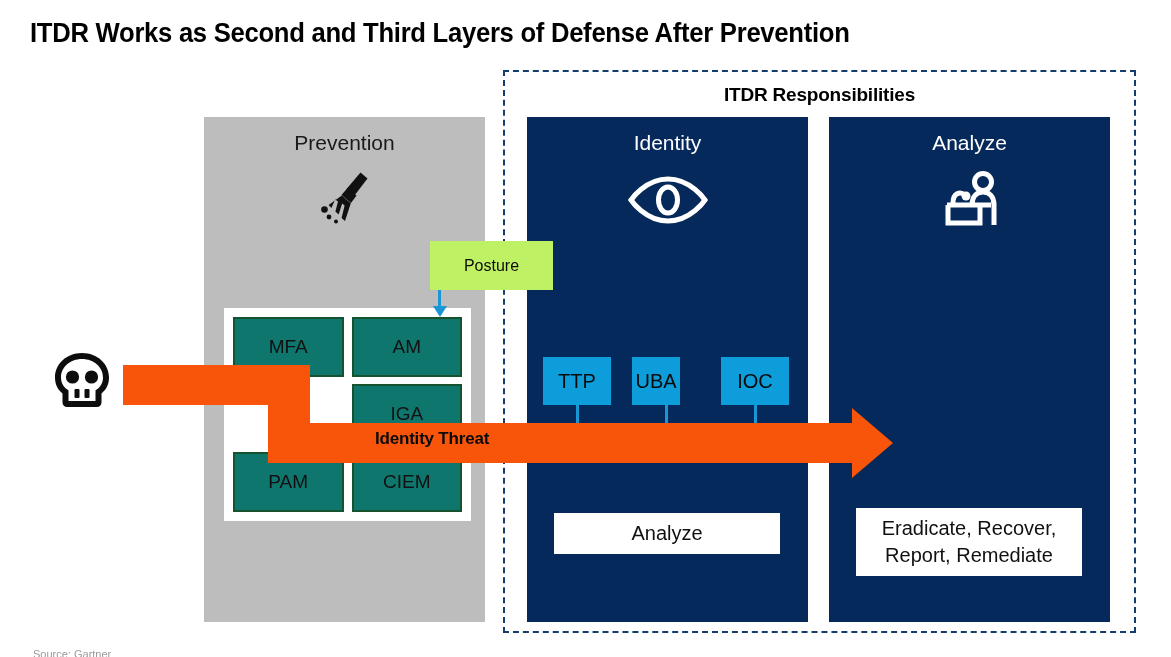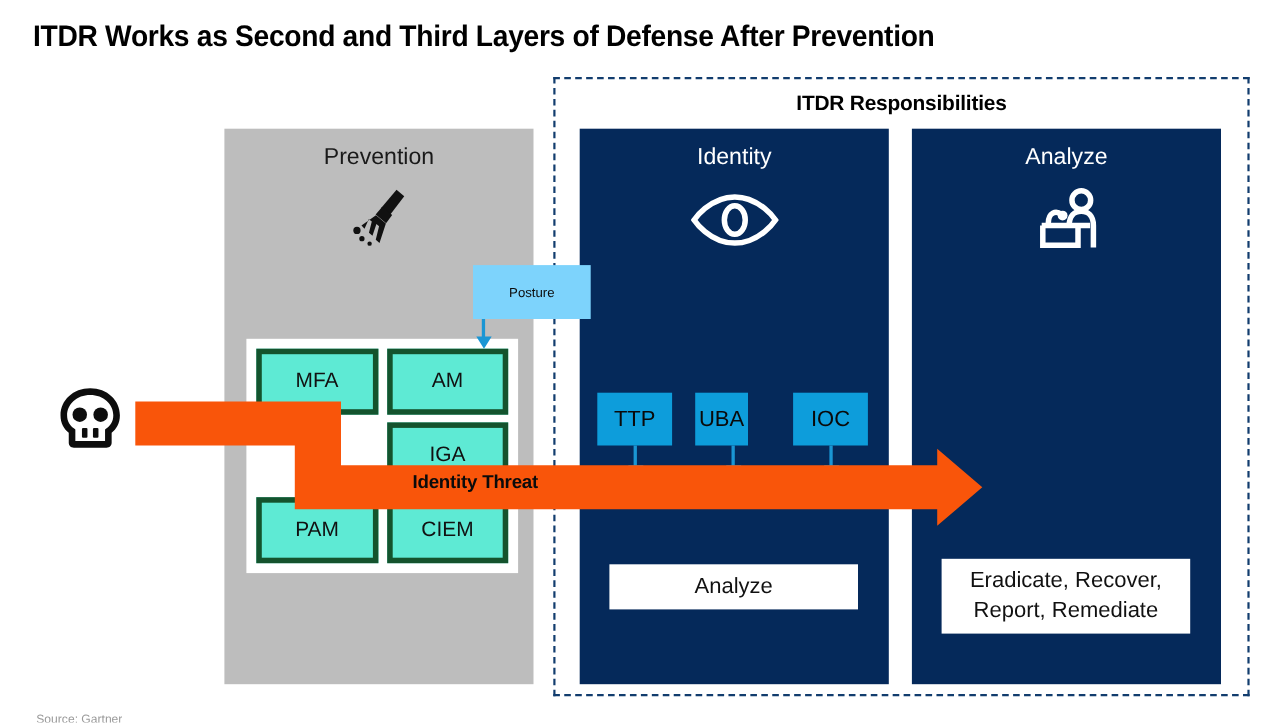--- a/index.html
+++ b/index.html
@@ -33,29 +33,29 @@
 
   .panel-icon{position:absolute;left:0;right:0;top:52px;height:62px;
               display:flex;align-items:center;justify-content:center;}
 
   
   .prev-card{position:absolute;left:224px;top:308px;width:247px;height:213px;
              background:#ffffff;box-sizing:border-box;}
   .prev-grid{position:absolute;left:9px;top:9px;width:229px;height:195px;
              display:grid;grid-template-columns:1fr 1fr;grid-template-rows:1fr 1fr 1fr;
              gap:7px 8px;}
-  .prev-cell{border:5px solid #14532d;background:#5eead4;display:flex;
+  .prev-cell{border:2px solid #14532d;background:#0f766e;display:flex;
              align-items:center;justify-content:center;font-size:19px;color:#111;
              box-sizing:border-box;}
   .prev-cell.blank{border:none;background:transparent;}
 
   
-  .posture{position:absolute;left:430px;top:241px;width:107px;height:49px;
-           background:#7dd3fc;display:flex;align-items:center;justify-content:center;
-           font-size:12px;color:#0c0c0c;z-index:6;}
+  .posture{position:absolute;left:430px;top:241px;width:123px;height:49px;
+           background:#bef264;display:flex;align-items:center;justify-content:center;
+           font-size:16px;color:#0c0c0c;z-index:6;}
   .posture-arrow{position:absolute;left:438px;top:290px;width:3px;height:18px;
                  background:#1a96d4;z-index:6;}
   .posture-arrow::after{content:"";position:absolute;left:-5.5px;top:16px;
            border-left:7px solid transparent;border-right:7px solid transparent;
            border-top:11px solid #1a96d4;}
 
   
   .chip{position:absolute;height:48px;background:#0d9ddb;display:flex;
         align-items:center;justify-content:center;font-size:20px;color:#0a0a0a;}
   .chip-ttp{left:543px;top:357px;width:68px;}

